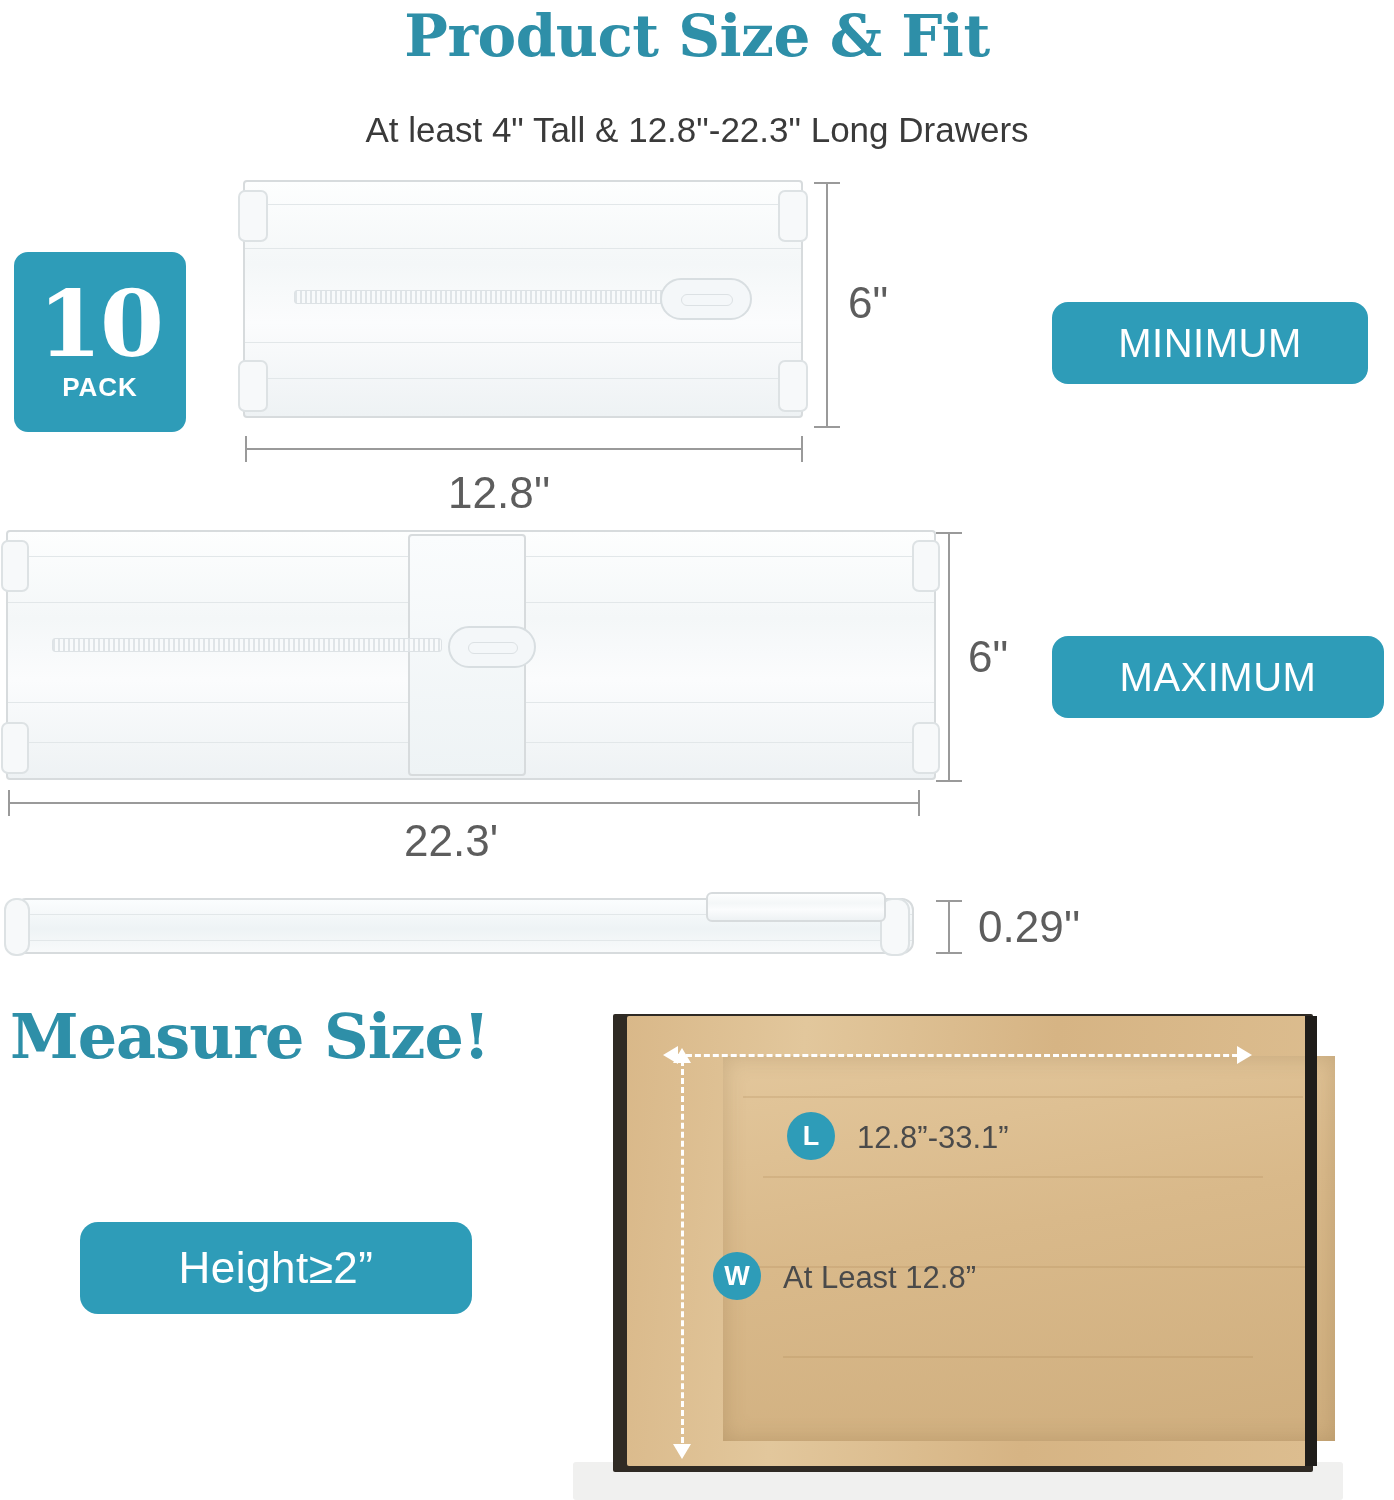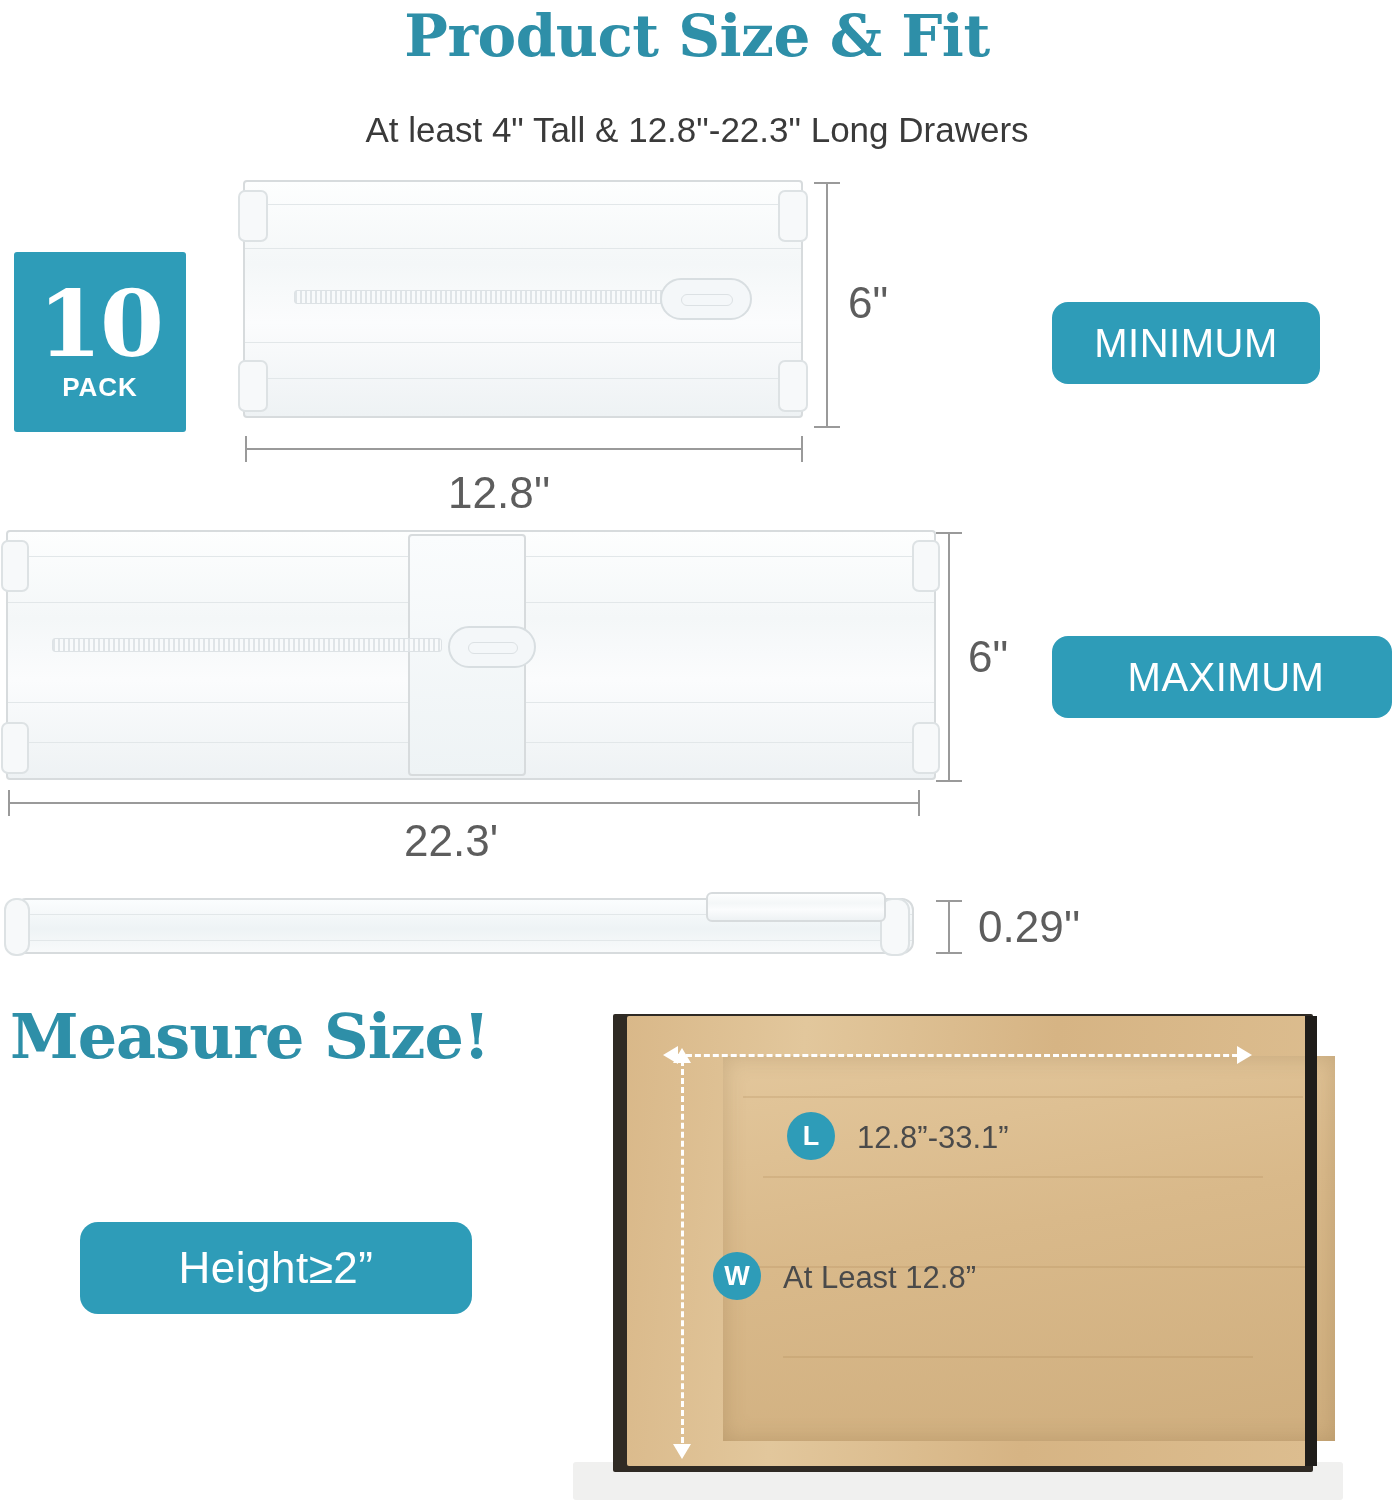--- a/index.html
+++ b/index.html
@@ -40,21 +40,21 @@
   }
 
   
   .pack-badge {
     position: absolute;
     left: 14px;
     top: 252px;
     width: 172px;
     height: 180px;
     background: #2e9cb8;
-    border-radius: 3px;
+    border-radius: 14px;
     color: #ffffff;
     display: flex;
     flex-direction: column;
     align-items: center;
     justify-content: center;
   }
   .pack-badge .num {
     font-family: "DejaVu Serif", serif;
     font-weight: 700;
     font-size: 92px;
@@ -77,29 +77,28 @@
     display: flex;
     align-items: center;
     justify-content: center;
     font-size: 40px;
     letter-spacing: 0.5px;
     font-family: "Liberation Sans", sans-serif;
   }
   #pill-minimum {
     left: 1052px;
     top: 302px;
-    width: 268px;
+    width: 316px;
     height: 82px;
   }
   #pill-maximum {
     left: 1052px;
     top: 636px;
     width: 332px;
     height: 82px;
-    padding-left: 8px;
   }
   #pill-height {
     left: 80px;
     top: 1222px;
     width: 392px;
     height: 92px;
     font-size: 44px;
     border-radius: 18px;
   }
 

